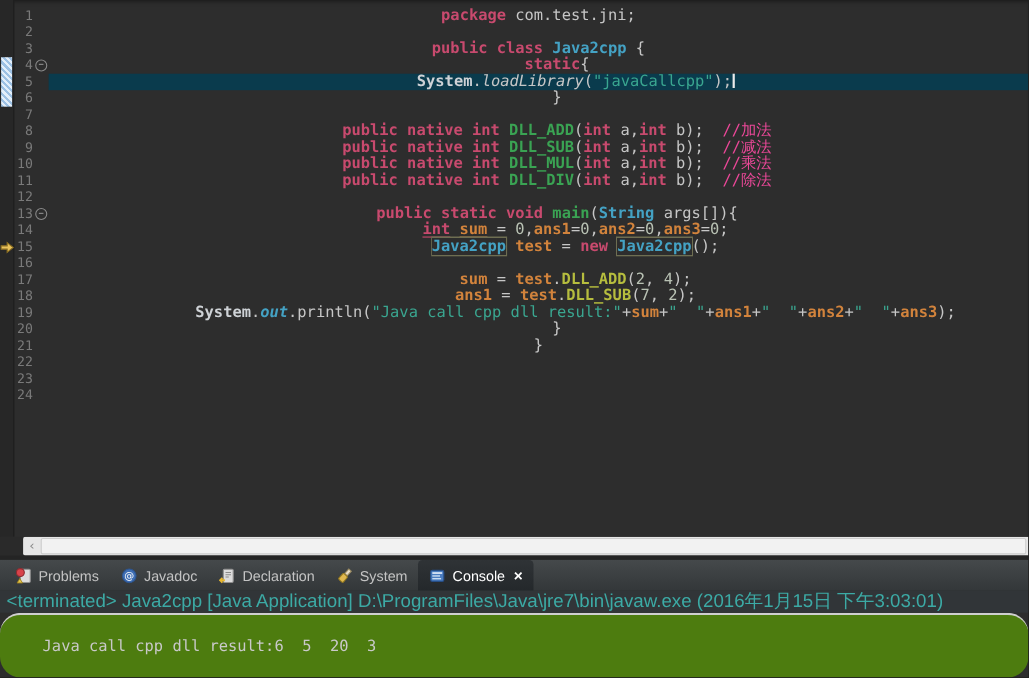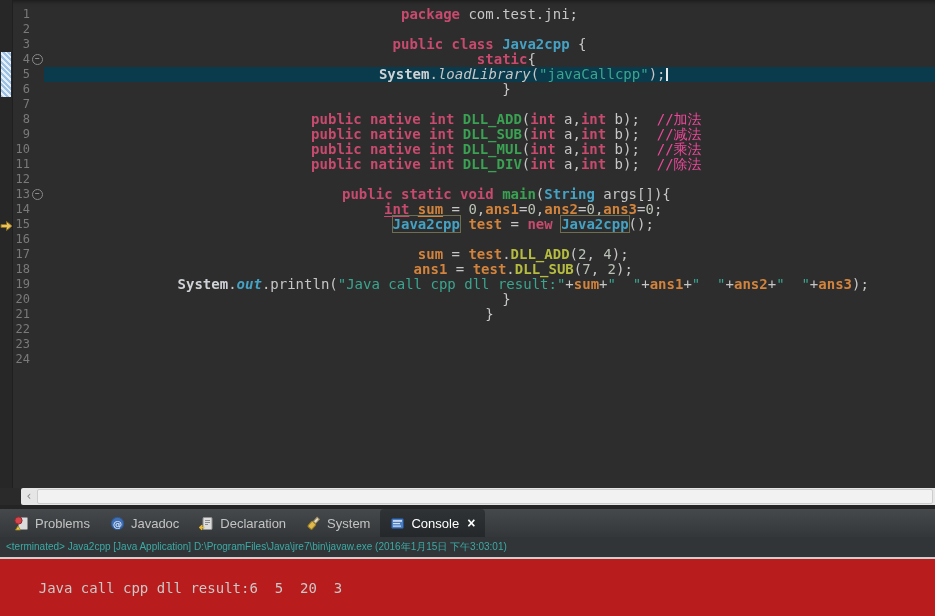--- a/index.html
+++ b/index.html
@@ -49,24 +49,24 @@
   .gap-strip{height:4px;background:#242424;}
 
   
   .tabbar{height:28px;display:flex;align-items:flex-start;padding-left:4px;
      background:linear-gradient(#45494b,#333739);font-size:13px;color:#c3c3c3;}
   .tab{display:flex;align-items:center;gap:6px;padding:0 10px;height:28px;cursor:pointer;}
   .tab.active{background:linear-gradient(#2f3336,#24282b);border-radius:4px 4px 0 0;color:#fff;}
   .tab .ticon{display:flex;width:15px;height:15px;}
   .tclose{font-weight:bold;color:#fff;font-size:14px;margin-left:2px;cursor:pointer;line-height:1;}
 
-  .status-line{height:20px;line-height:20px;background:#313538;color:#3caaa5;font-size:10px;
+  .status-line{height:20px;line-height:20px;background:#313538;color:#3caaa5;font-size:17px;
      padding-left:6px;white-space:pre;overflow:hidden;}
-  .console-output{flex:1;background:#b91c1c;border-top:2px solid #cfcfcf;color:#c9c9c9;
-     font:14px/18px "DejaVu Sans Mono",monospace;padding:2px 0 0 5px;white-space:pre;}
+  .console-output{flex:1;background:#4d7c0f;border-top:2px solid #cfcfcf;color:#c9c9c9;
+     font:14px/18px "DejaVu Sans Mono",monospace;padding:2px 0 0 5px;white-space:pre;border-radius:19px;}
 </style>
 </head>
 <body>
 
 <div class="app">
 
   <div class="editor">
     <div class="ruler">
       <div class="range-indicator" style="top: 52px; height: 45px;"></div>
       <div class="nav-arrow" style="top: 218px; position: absolute;">

